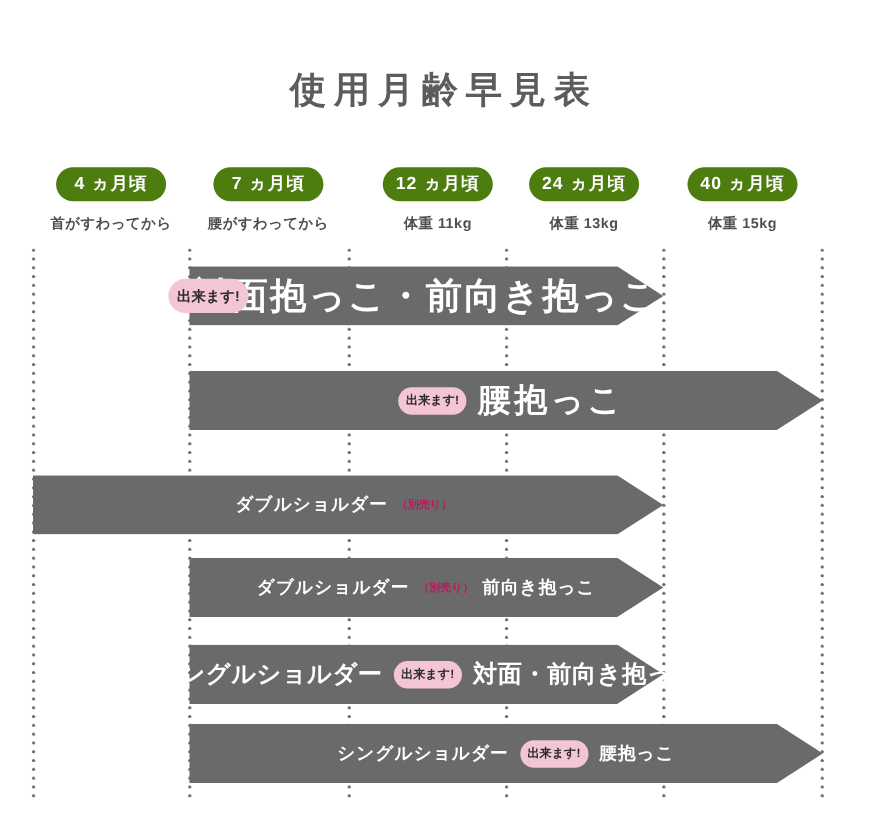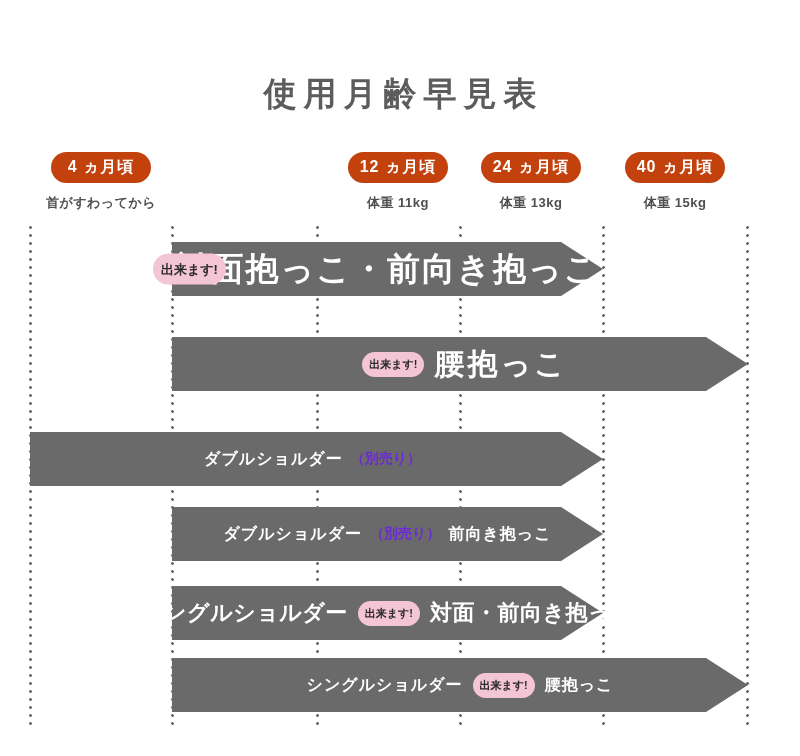--- a/index.html
+++ b/index.html
@@ -9,21 +9,21 @@
   .page {
     position: relative;
     width: 800px;
     height: 756px;
     background: #ffffff;
     overflow: hidden;
   }
 
   .title {
     position: absolute;
-    top: 72px;
+    top: 60px;
     left: 0;
     width: 100%;
     text-align: center;
     font-size: 33px;
     font-weight: bold;
     color: #5c5c5c;
     letter-spacing: 7px;
     text-indent: 7px; 
     white-space: nowrap;
   }
@@ -38,21 +38,21 @@
   .m1 { left: 26px; }
   .m2 { left: 169px; }
   .m3 { left: 323px; }
   .m4 { left: 456px; }
   .m5 { left: 600px; }
 
   .pill {
     display: inline-block;
     min-width: 100px;
     padding: 5px 10px;
-    background: #c2410c;
+    background: #4d7c0f;
     border-radius: 16px;
     color: #ffffff;
     font-size: 16px;
     font-weight: bold;
     letter-spacing: 1px;
     white-space: nowrap;
   }
   .caption {
     margin-top: 11px;
     font-size: 13px;
@@ -106,23 +106,23 @@
     z-index: 1;
   }
 
   .t { color: #ffffff; font-weight: bold; }
   .t-lg { font-size: 33px; letter-spacing: 2px; }
   .t-md { font-size: 30px; letter-spacing: 3px; }
   .t-sm { font-size: 16px; letter-spacing: 1px; }
   .t-xs { font-size: 22px; letter-spacing: 0.5px; }
 
   .note {
-    font-size: 14px;
-    font-weight: bold;
-    color: #6d28d9;
+    font-size: 10px;
+    font-weight: bold;
+    color: #be185d;
     margin: 0 8px;
     letter-spacing: 0;
     text-align: right;
   }
 
   .badge {
     display: inline-block;
     background: #f4c6d5;
     color: #2b2b2b;
     font-weight: bold;
@@ -149,20 +149,24 @@
 <body>
 
 <div class="page">
 
   <div class="title">使用月齢早見表</div>
 
   <div class="milestone m1">
     <div class="pill">4 ヵ月頃</div>
     <div class="caption">首がすわってから</div>
   </div>
+  <div class="milestone m2">
+    <div class="pill">7 ヵ月頃</div>
+    <div class="caption">腰がすわってから</div>
+  </div>
   <div class="milestone m3">
     <div class="pill">12 ヵ月頃</div>
     <div class="caption">体重 11kg</div>
   </div>
   <div class="milestone m4">
     <div class="pill">24 ヵ月頃</div>
     <div class="caption">体重 13kg</div>
   </div>
   <div class="milestone m5">
     <div class="pill">40 ヵ月頃</div>

